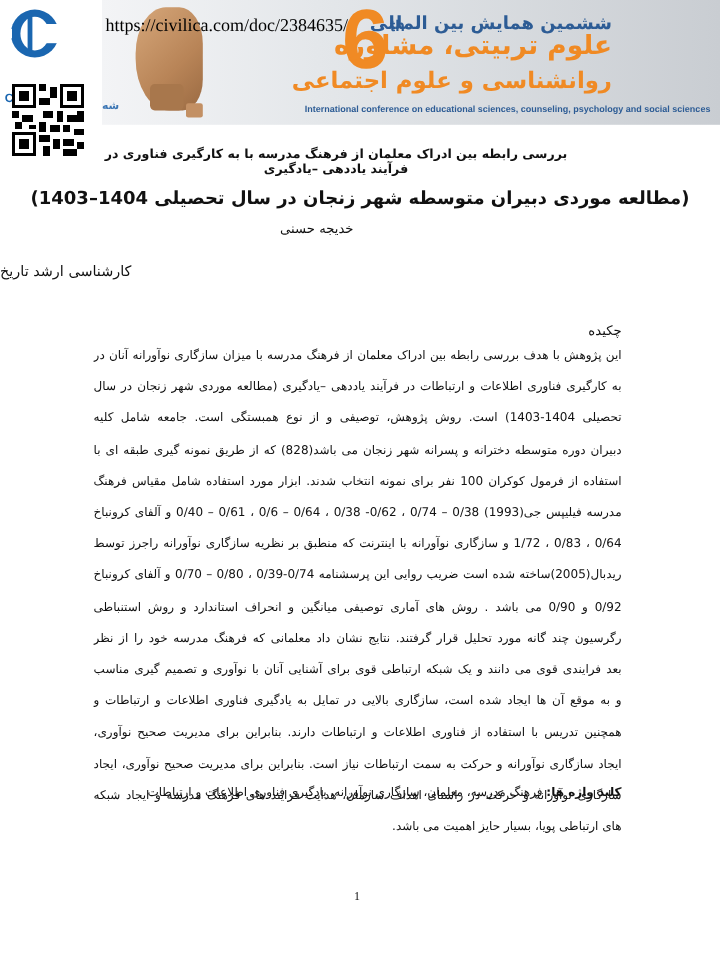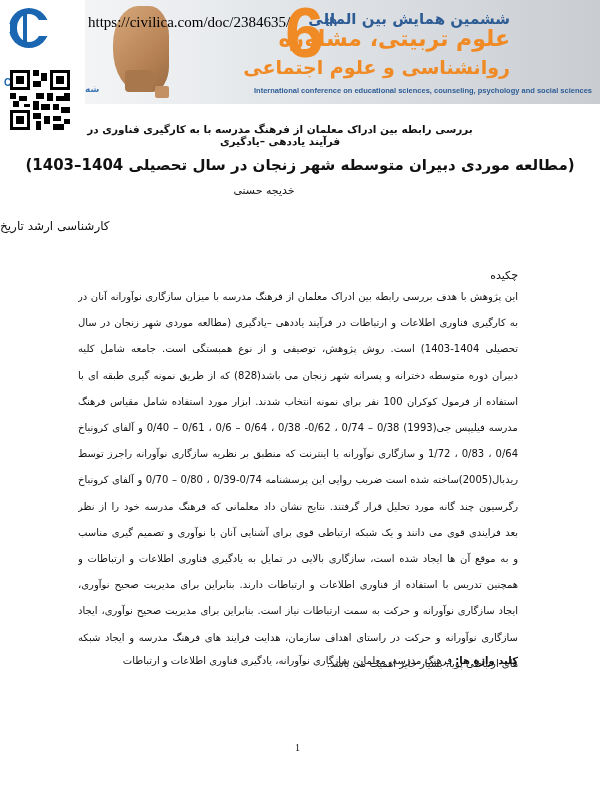--- a/index.html
+++ b/index.html
@@ -169,20 +169,21 @@
 
   <div class="abstract">
     <span class="line">این پژوهش با هدف بررسی رابطه بین ادراک معلمان از فرهنگ مدرسه با میزان سازگاری نوآورانه آنان در</span>
     <span class="line">به کارگیری فناوری اطلاعات و ارتباطات در فرآیند یاددهی –یادگیری (مطالعه موردی شهر زنجان در سال</span>
     <span class="line">تحصیلی 1404-1403) است. روش پژوهش، توصیفی و از نوع همبستگی است. جامعه شامل کلیه</span>
     <span class="line">دبیران دوره متوسطه دخترانه و پسرانه شهر زنجان می باشد(828) که از طریق نمونه گیری طبقه ای با</span>
     <span class="line">استفاده از فرمول کوکران 100 نفر برای نمونه انتخاب شدند. ابزار مورد استفاده شامل مقیاس فرهنگ</span>
     <span class="line">مدرسه فیلیپس جی(1993) 0/38 – 0/74 ، 0/62- 0/38 ، 0/64 – 0/6 ، 0/61 – 0/40 و آلفای کرونباخ</span>
     <span class="line">0/64 ، 0/83 ، 1/72 و سازگاری نوآورانه با اینترنت که منطبق بر نظریه سازگاری نوآورانه راجرز توسط</span>
     <span class="line">ریدبال(2005)ساخته شده است ضریب روایی این پرسشنامه 0/74-0/39 ، 0/80 – 0/70 و آلفای کرونباخ</span>
+    <span class="line">0/92 و 0/90 می باشد . روش های آماری توصیفی میانگین و انحراف استاندارد و روش استنباطی</span>
     <span class="line">رگرسیون چند گانه مورد تحلیل قرار گرفتند. نتایج نشان داد معلمانی که فرهنگ مدرسه خود را از نظر</span>
     <span class="line">بعد فرایندی قوی می دانند و یک شبکه ارتباطی قوی برای آشنایی آنان با نوآوری و تصمیم گیری مناسب</span>
     <span class="line">و به موقع آن ها ایجاد شده است، سازگاری بالایی در تمایل به یادگیری فناوری اطلاعات و ارتباطات و</span>
     <span class="line">همچنین تدریس با استفاده از فناوری اطلاعات و ارتباطات دارند. بنابراین برای مدیریت صحیح نوآوری،</span>
     <span class="line">ایجاد سازگاری نوآورانه و حرکت به سمت ارتباطات نیاز است. بنابراین برای مدیریت صحیح نوآوری، ایجاد</span>
     <span class="line">سازگاری نوآورانه و حرکت در راستای اهداف سازمان، هدایت فرایند های فرهنگ مدرسه و ایجاد شبکه</span>
     <span class="line last">های ارتباطی پویا، بسیار حایز اهمیت می باشد.</span>
   </div>
 
   <div class="keywords">

